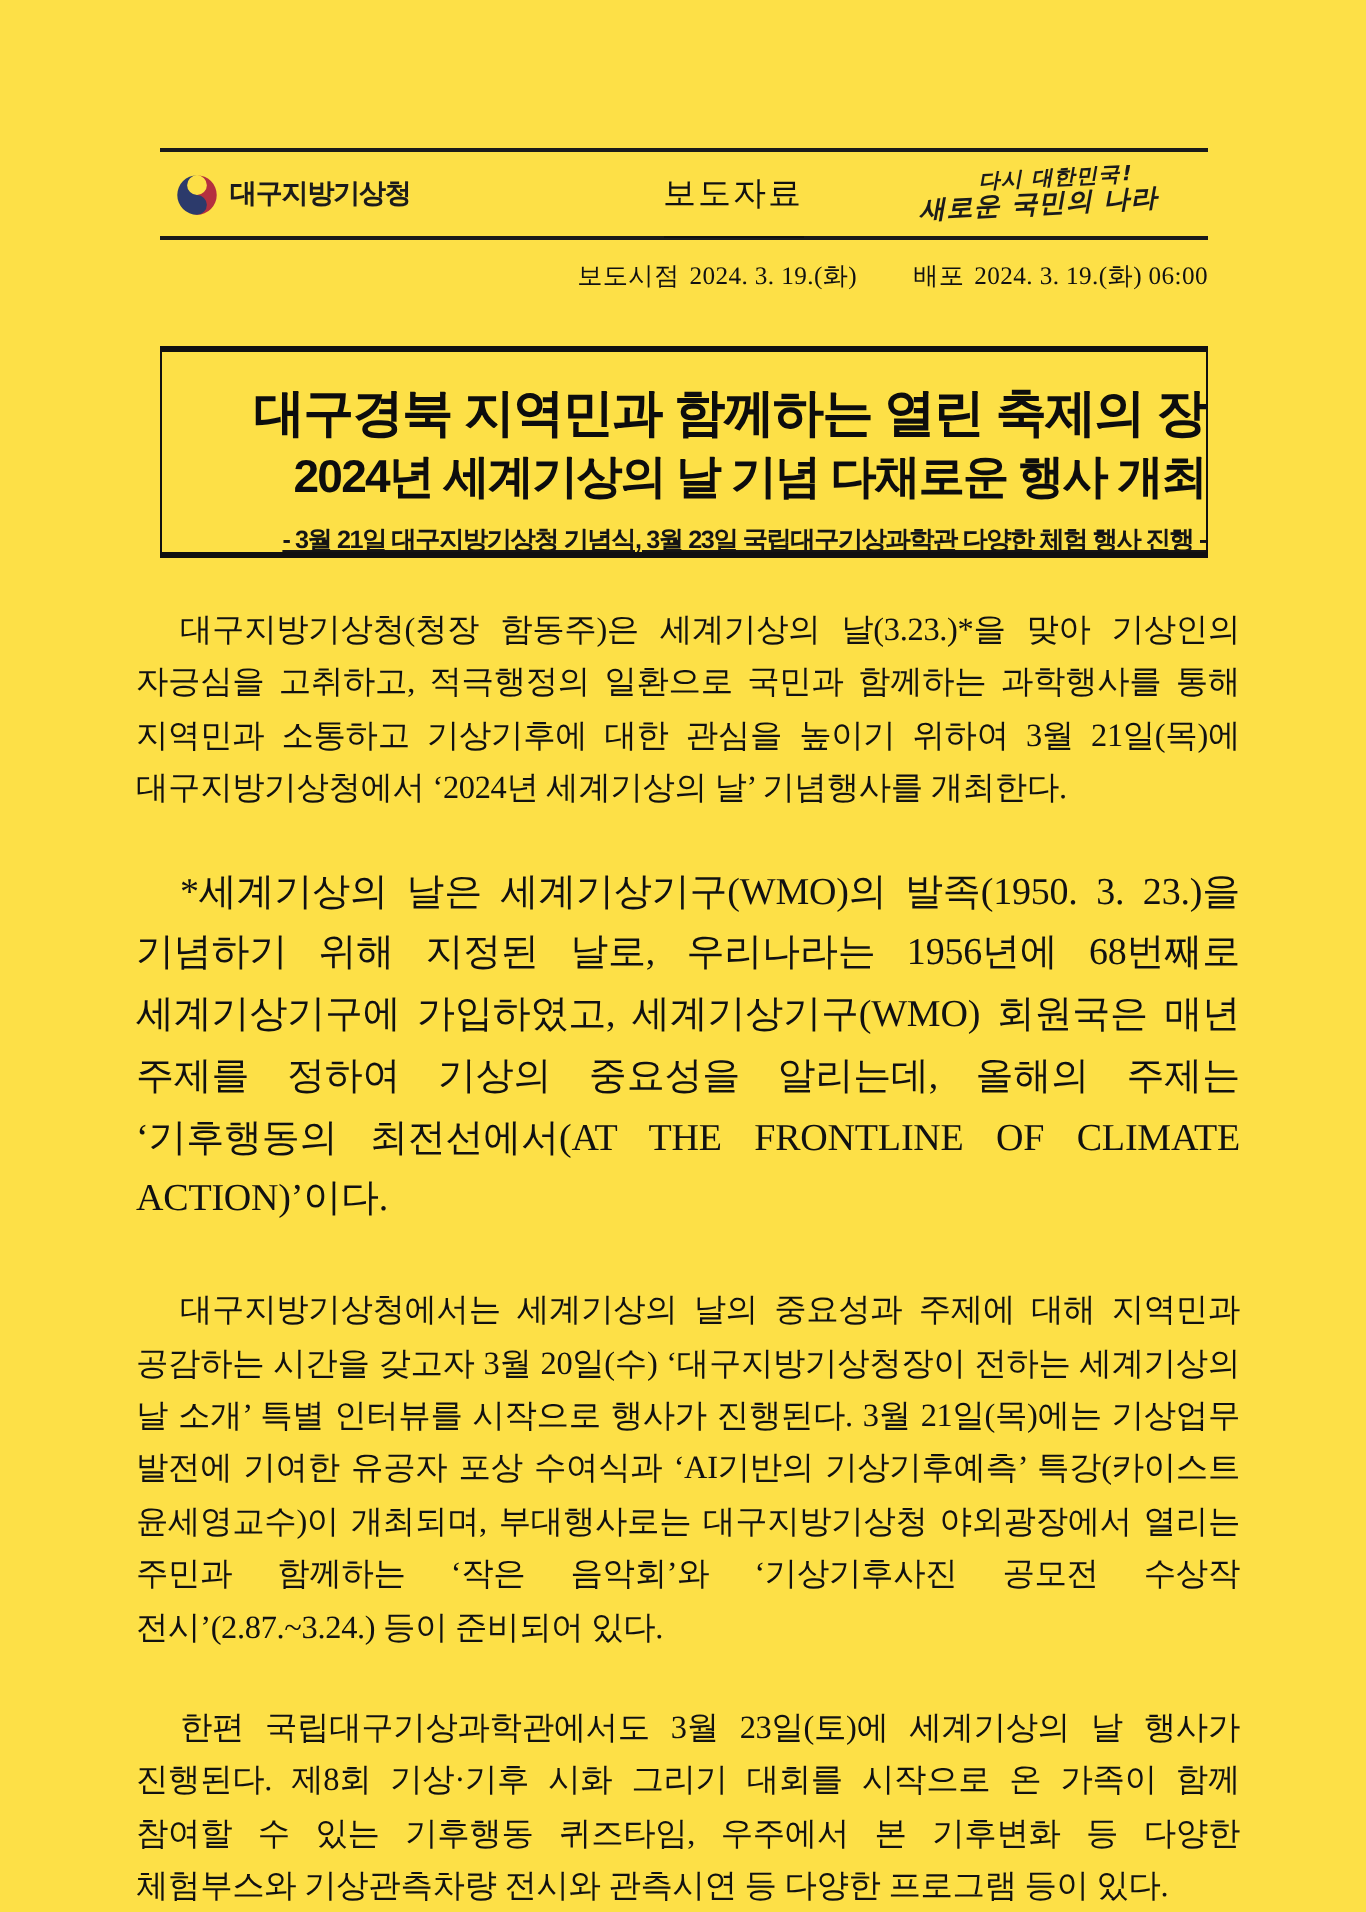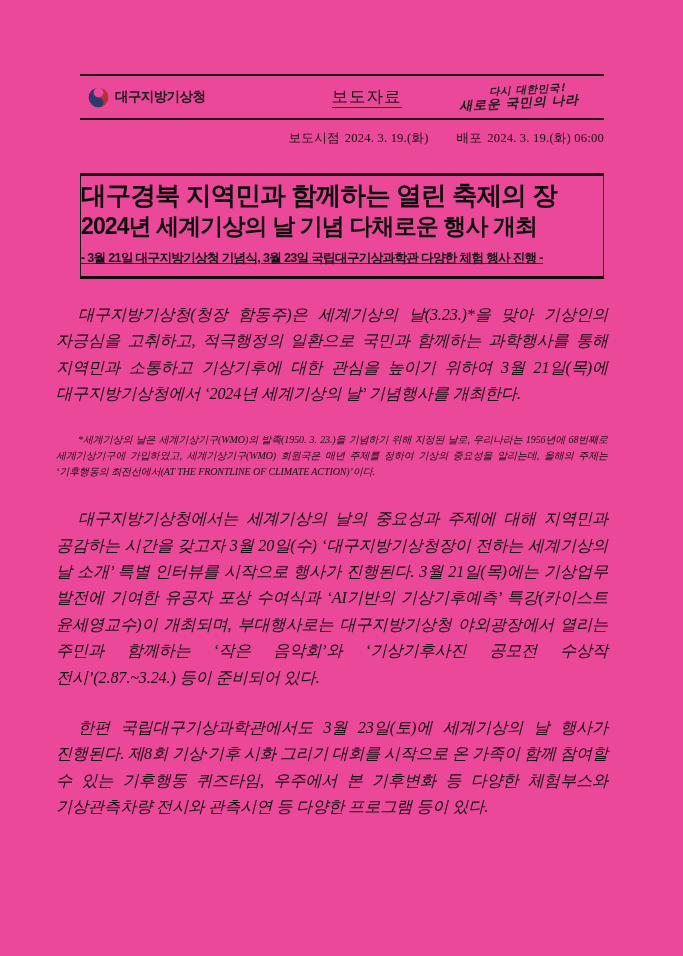--- a/index.html
+++ b/index.html
@@ -16,21 +16,21 @@
     overflow: hidden;
     position: relative;
   }
 
   .page {
     position: absolute;
     left: 0;
     top: 0;
     width: 683px;
     height: 956px;
-    background: #ec4899;
+    background: #fde047;
   }
 
   
   .header {
     position: absolute;
     left: 80px;
     top: 74px;
     width: 524px;
     height: 46px;
     border-top: 2px solid #1a1a1a;
@@ -69,21 +69,21 @@
     text-align: center;
     font-family: "Liberation Serif", "DejaVu Serif", serif;
     font-size: 16.5px;
     letter-spacing: 1px;
     color: #111;
     position: relative;
     padding-left: 4px;
   }
   .header-title span {
     border-bottom: 1px solid #111;
-    padding-bottom: 1px;
+    padding-bottom: 12px;
   }
 
   .slogan {
     width: 160px;
     flex: 0 0 160px;
     text-align: center;
     padding-right: 6px;
     box-sizing: border-box;
     line-height: 1.05;
   }
@@ -129,23 +129,23 @@
     top: 173px;
     width: 524px;
     height: 106px;
     box-sizing: border-box;
     border-top: 3px solid #101010;
     border-bottom: 3px solid #101010;
     border-left: 1px solid #101010;
     border-right: 1px solid #101010;
     display: flex;
     flex-direction: column;
-    align-items: flex-start;
+    align-items: flex-end;
     justify-content: flex-start;
-    padding-top: 4px;
+    padding-top: 16px;
   }
 
   .title-main {
     font-family: "Liberation Sans", "DejaVu Sans", sans-serif;
     font-size: 25.5px;
     font-weight: 700;
     letter-spacing: -0.8px;
     color: #0d0d0d;
     white-space: nowrap;
     line-height: 1.22;
@@ -169,41 +169,40 @@
     letter-spacing: -0.7px;
     color: #151515;
     white-space: nowrap;
     margin-top: 9px;
     text-decoration: underline;
   }
 
   
   .body {
     position: absolute;
-    left: 56px;
+    left: 68px;
     top: 302px;
     width: 552px;
-    font-style: italic;
   }
 
   p.para {
     margin: 0 0 24px 0;
     font-family: "Liberation Serif", "DejaVu Serif", serif;
     font-size: 16.2px;
     line-height: 1.63;
     color: #111111;
     text-align: justify;
     text-justify: inter-character;
     text-indent: 22px;
     letter-spacing: -0.15px;
     word-break: keep-all;
   }
 
   p.para.note {
-    font-size: 10px;
+    font-size: 19px;
     line-height: 1.62;
     margin-bottom: 26px;
     letter-spacing: -0.1px;
   }
 
   p.para:last-child { margin-bottom: 0; }
 </style>
 </head>
 <body>
 

